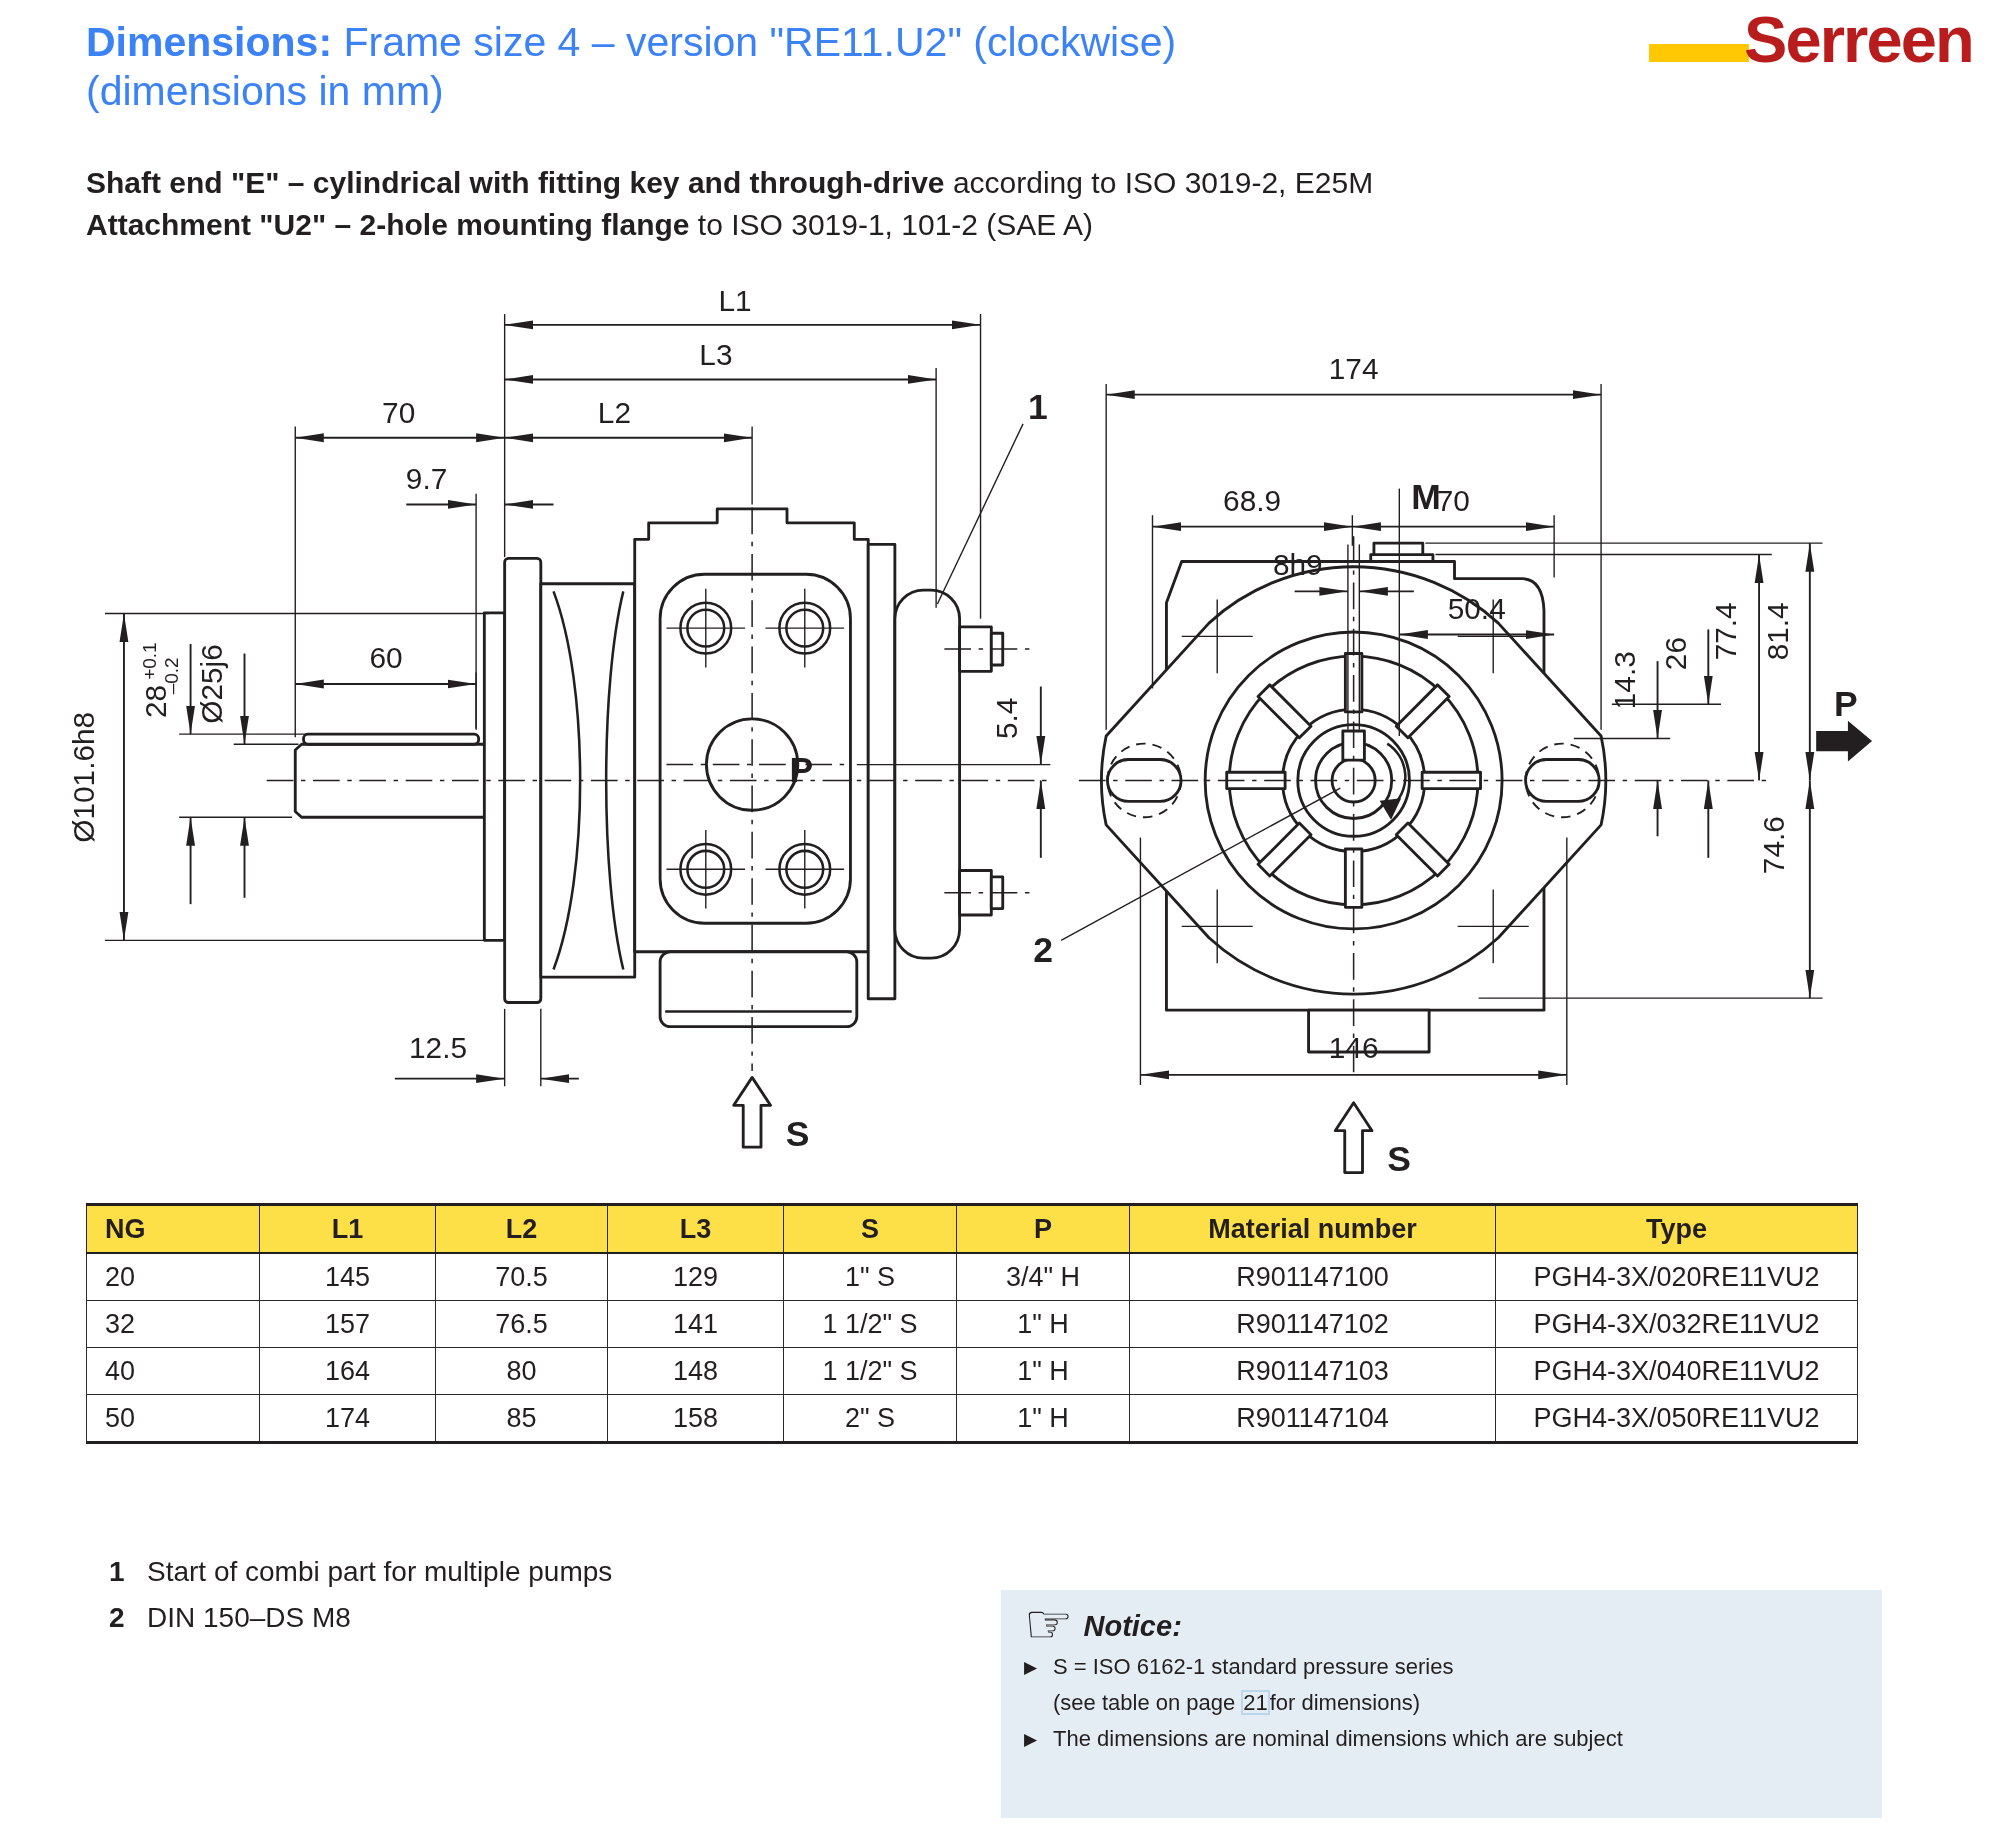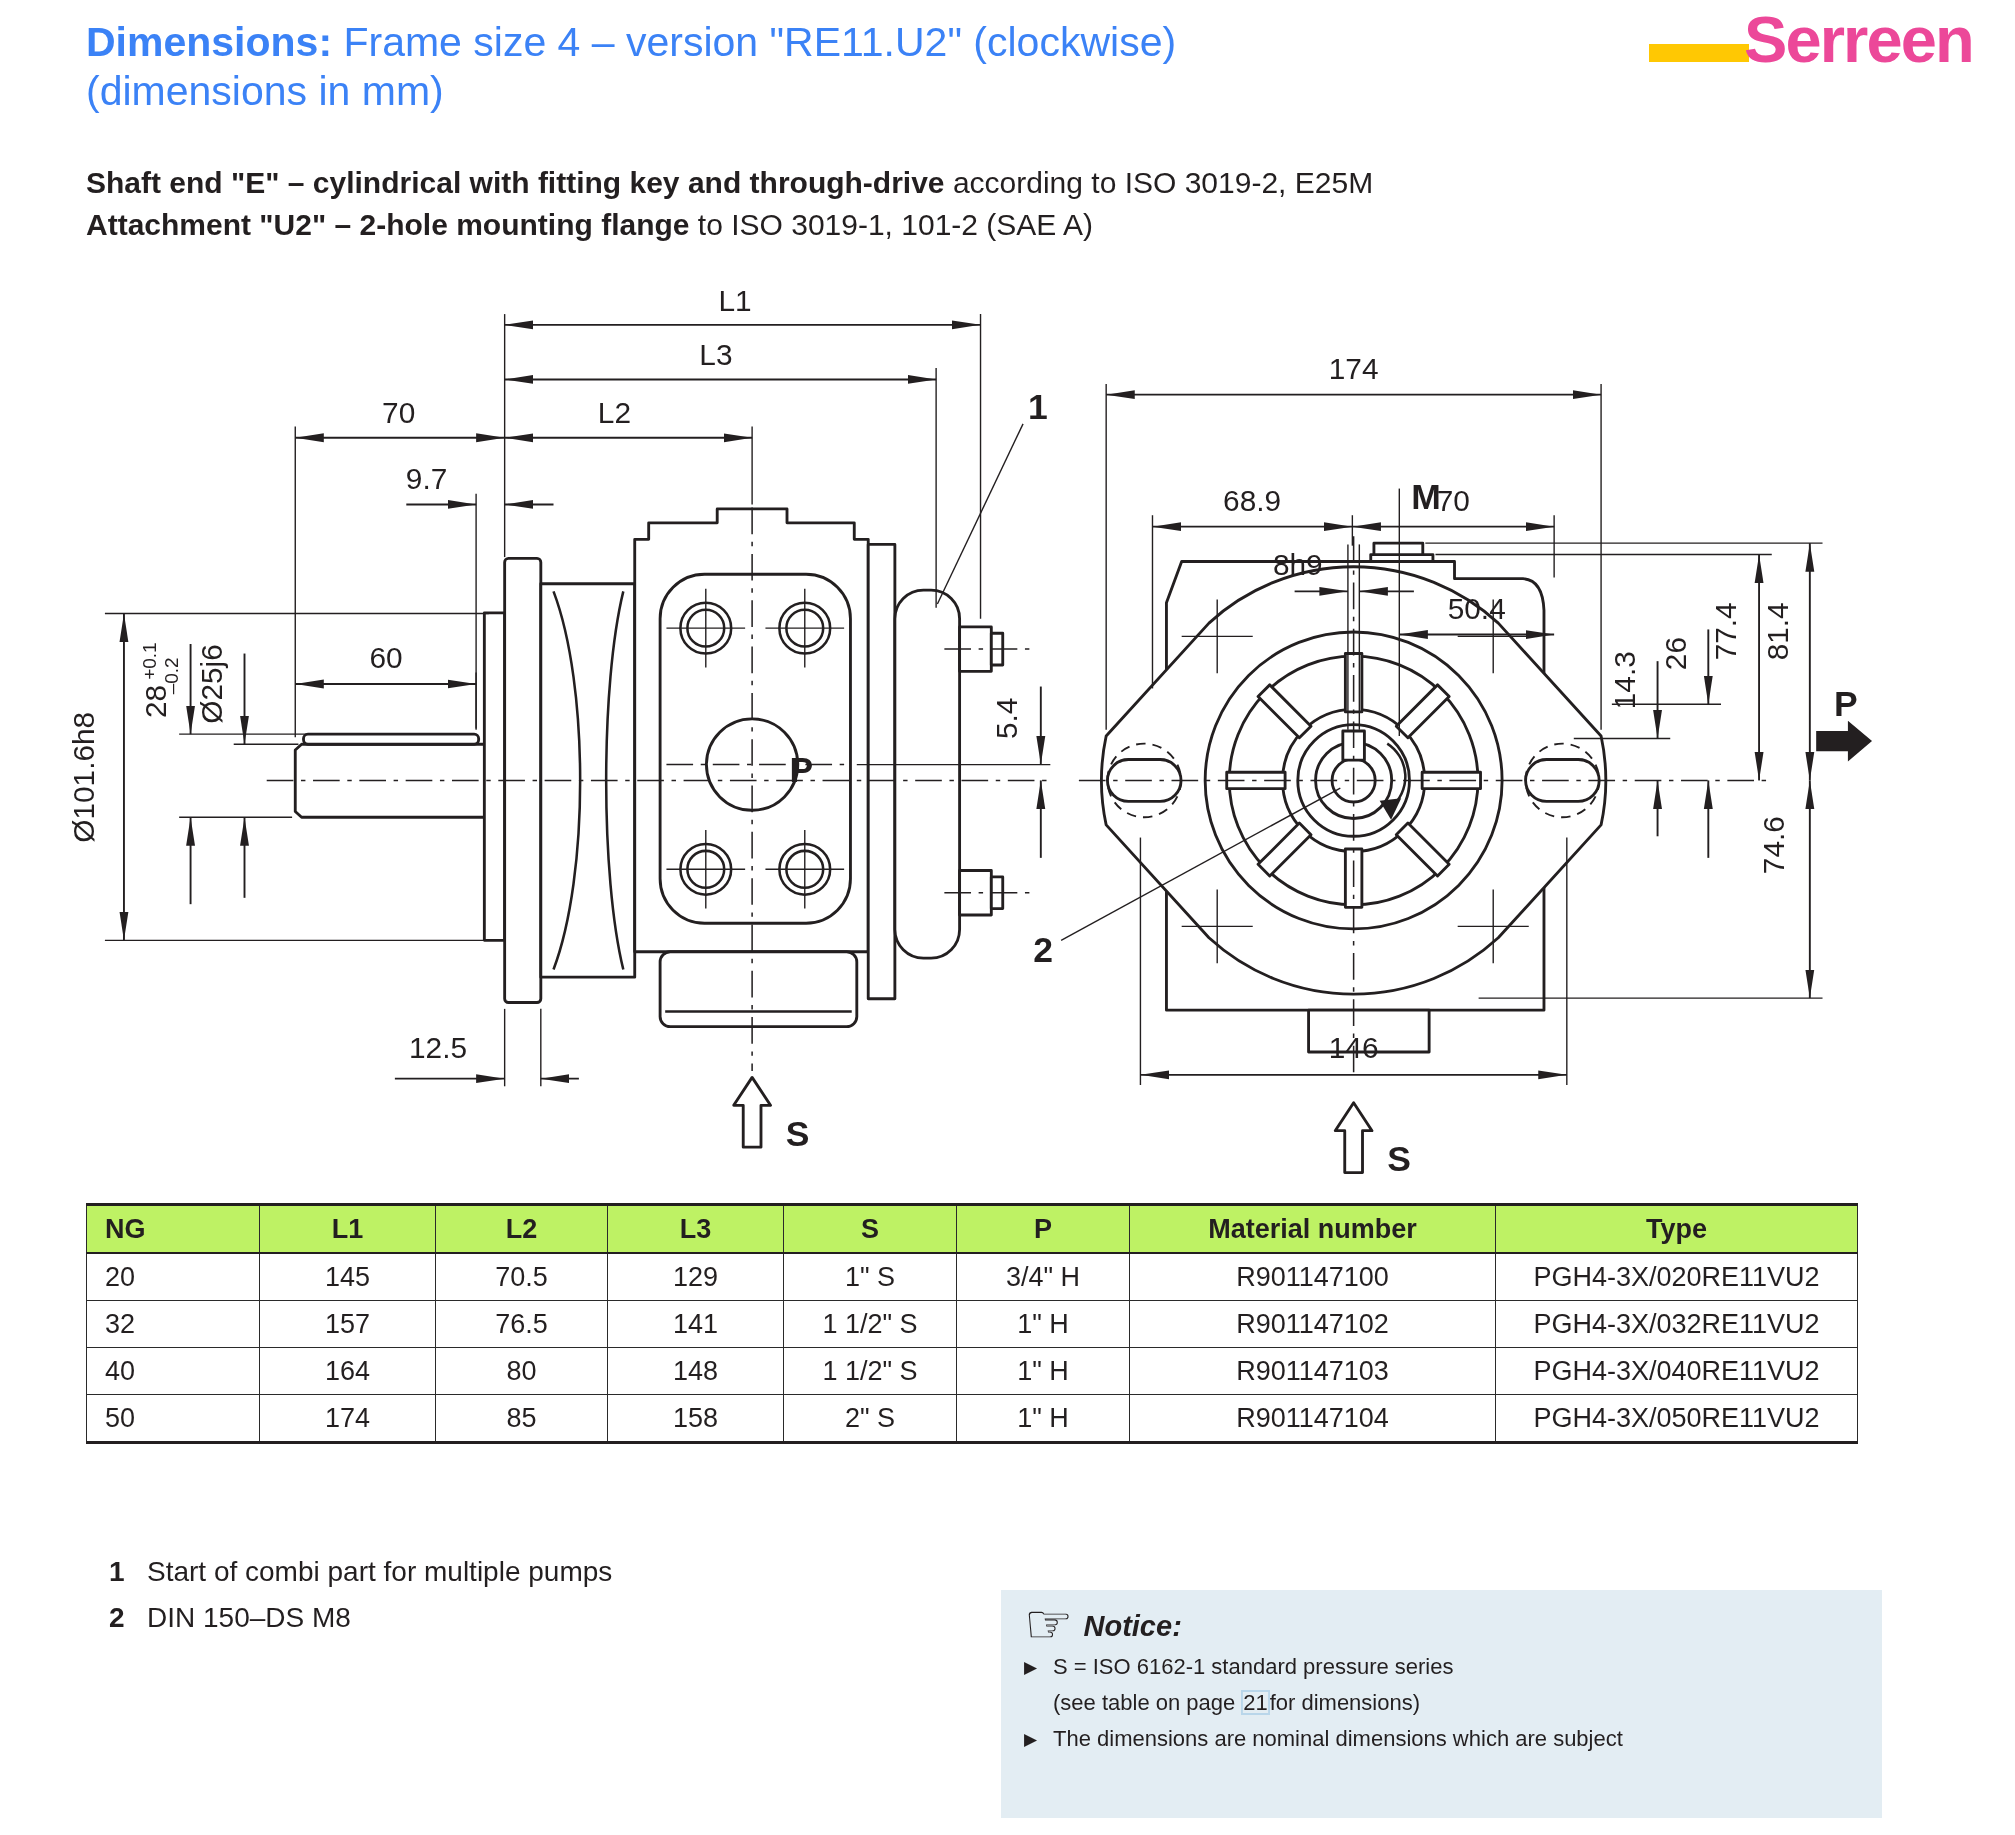--- a/index.html
+++ b/index.html
@@ -10,38 +10,38 @@
   .abs{position:absolute;}
   
   .title{left:86px;top:18px;font-size:41px;line-height:49px;color:#3b82f6;}
   .title b{font-weight:bold;}
   .subtitle{left:86px;top:162px;font-size:30px;line-height:42px;color:#231f20;}
   .subtitle b{font-weight:bold;}
   
   .logo{left:1649px;top:11.4px;width:355px;height:76px;}
   .logo .bar{position:absolute;left:0;top:33px;width:100px;height:18px;background:#ffc803;}
   .logo .word{position:absolute;left:95px;top:-9px;font-size:65px;font-weight:bold;
-    letter-spacing:-1.9px;color:#ec4899;}
+    letter-spacing:-1.9px;color:#b91c1c;}
   
   svg{position:absolute;left:0;top:0;}
   .ol{fill:#ffffff;stroke:#231f20;stroke-width:4.5;stroke-linejoin:round;}
   .ol2{fill:none;stroke:#231f20;stroke-width:4;stroke-linejoin:round;}
   .thin{fill:none;stroke:#231f20;stroke-width:2.2;}
   .dimline{fill:none;stroke:#231f20;stroke-width:3;}
   .cl{fill:none;stroke:#231f20;stroke-width:2.4;stroke-dasharray:42 12 7 12;}
   .dash{fill:none;stroke:#231f20;stroke-width:3;stroke-dasharray:15 11;}
   .dim{font-size:47px;fill:#231f20;}
   .dimb{font-size:56px;font-weight:bold;fill:#231f20;}
   .tol{font-size:30px;}
   .blk{fill:#231f20;stroke:none;}
   
   table{position:absolute;left:86px;top:1203px;width:1771px;border-collapse:collapse;
     table-layout:fixed;font-size:27px;}
   th,td{border:1.6px solid #2a2a2a;height:46px;text-align:center;padding:0;font-weight:normal;overflow:hidden;}
-  th{background:#bef264;font-weight:bold;}
+  th{background:#fde047;font-weight:bold;}
   table{border-top:3.8px solid #231f20;border-bottom:3.8px solid #231f20;}
   tr.hdr th{border-bottom:2.5px solid #231f20;}
   th:first-child,td:first-child{text-align:left;padding-left:18px;}
   
   .notes{left:109px;top:1549px;font-size:28px;line-height:46px;}
   .notes .n{display:inline-block;width:38px;font-weight:bold;}
   
   .notice{left:1001px;top:1590px;width:881px;height:228px;background:#e3edf3;
     box-sizing:border-box;padding:15.2px 23px 0 23px;}
   .notice .trow{display:flex;align-items:flex-end;margin-bottom:6.3px;}

